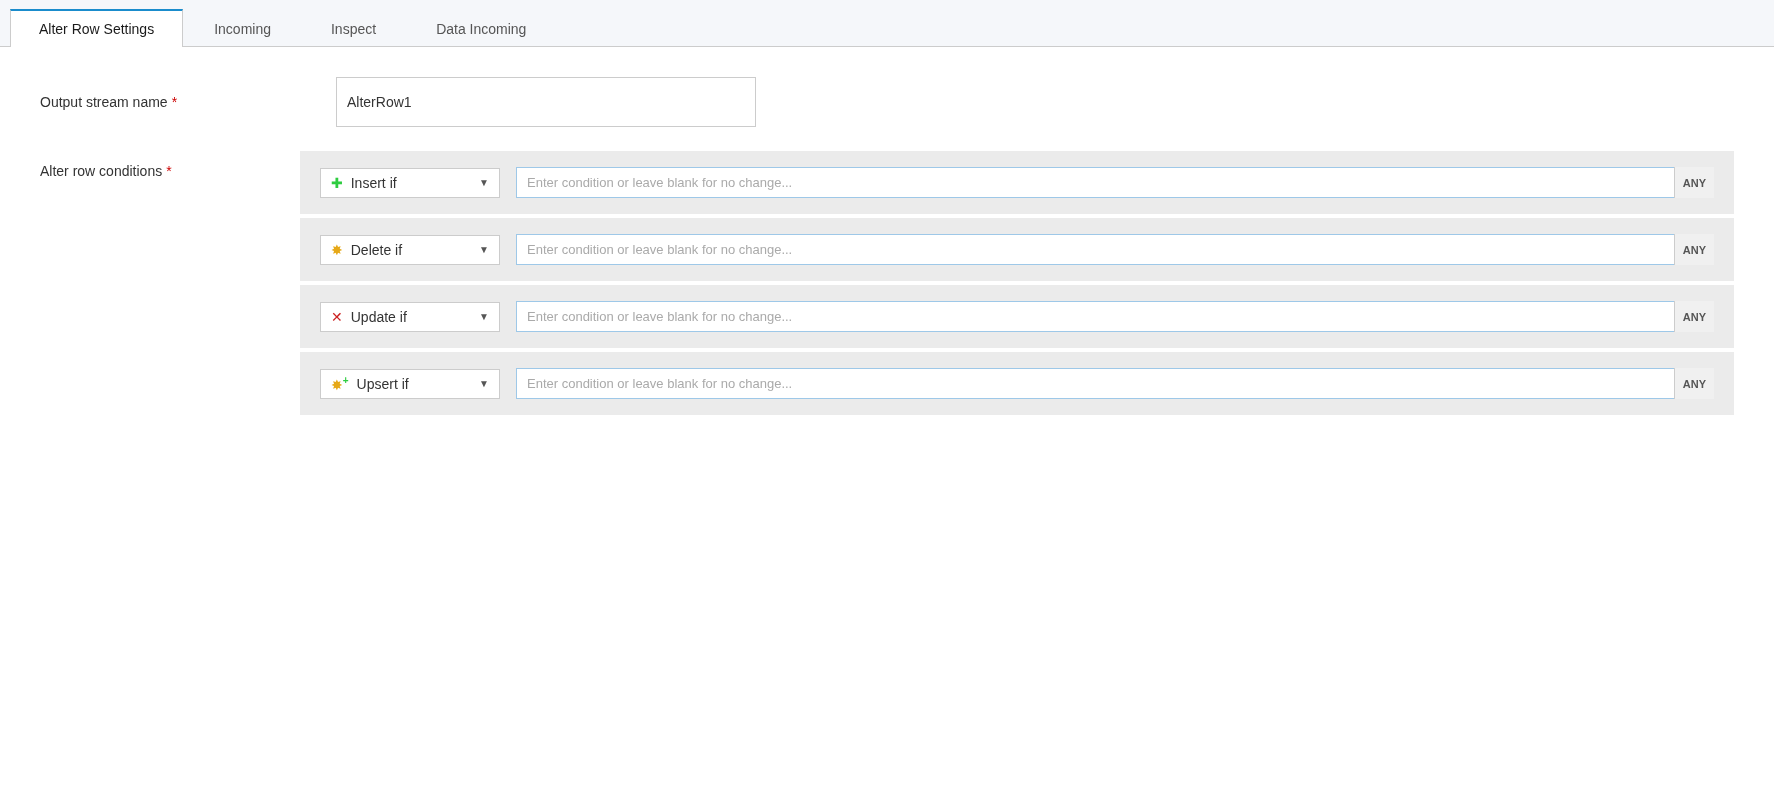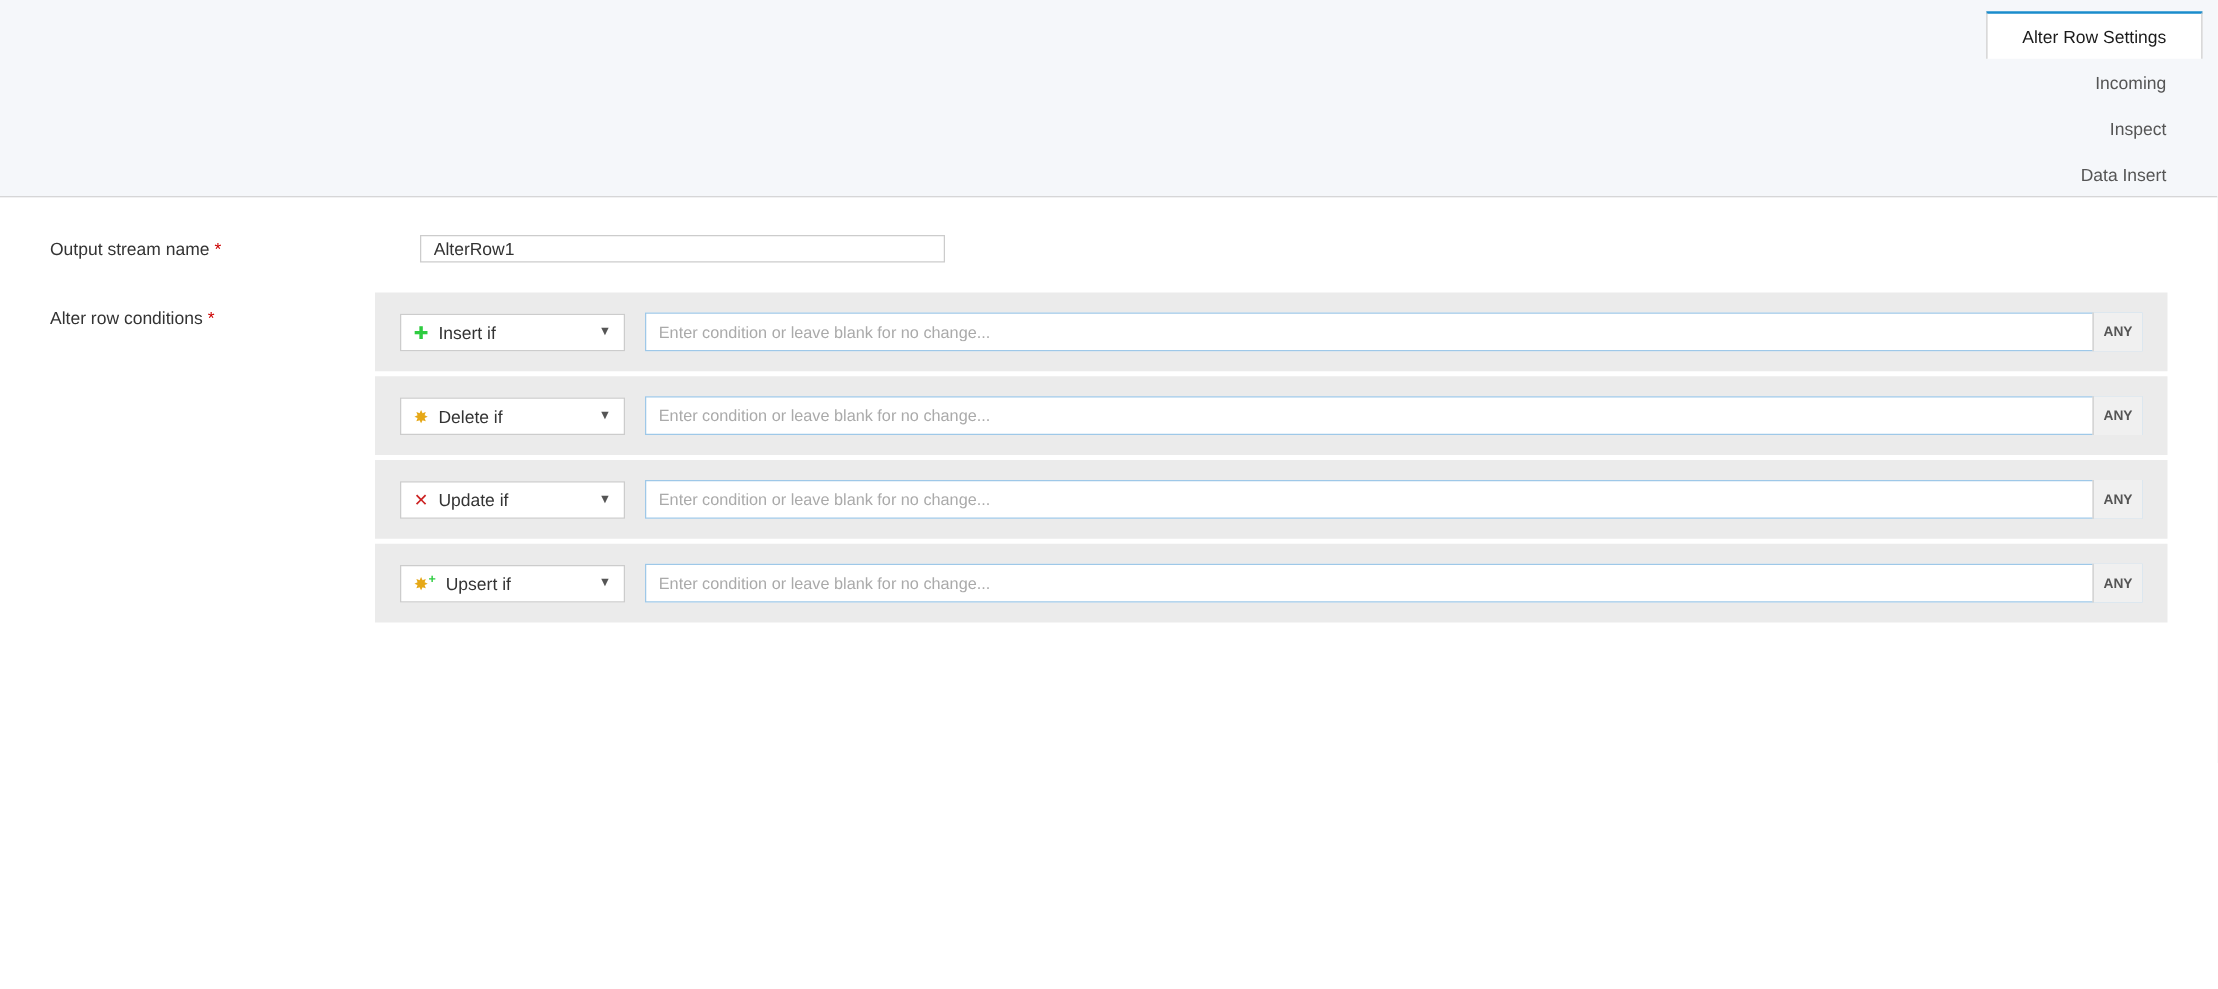--- a/index.html
+++ b/index.html
@@ -19,21 +19,20 @@
     }
 
     
     .tab-bar {
       display: flex;
       align-items: flex-end;
       border-bottom: 1px solid #ccc;
       background: #f5f7fa;
       padding: 0 10px;
       padding-top: 8px;
-      flex-direction: column;
     }
 
     .tab {
       padding: 10px 28px;
       font-size: 14px;
       cursor: pointer;
       color: #555;
       border: 1px solid transparent;
       border-bottom: none;
       margin-right: 2px;
@@ -73,21 +72,21 @@
       flex-shrink: 0;
     }
 
     .required-star {
       color: #cc0000;
       margin-left: 4px;
     }
 
     .output-stream-input {
       width: 420px;
-      padding: 2px 10px;
+      padding: 16px 10px;
       border: 1px solid #ccc;
       font-size: 14px;
       color: #333;
       outline: none;
     }
 
     .incoming-stream-link {
       color: #1a8ccc;
       font-size: 14px;
       cursor: pointer;
@@ -192,21 +191,21 @@
   </style>
 </head>
 <body>
 
 <div class="window">
 
   <div class="tab-bar">
     <div class="tab active">Alter Row Settings</div>
     <div class="tab">Incoming</div>
     <div class="tab">Inspect</div>
-    <div class="tab">Data Insert</div>
+    <div class="tab">Data Incoming</div>
   </div>
 
   <div class="main-content">
 
     <div class="form-row">
       <div class="form-label">
         <span>Output stream name</span><span class="required-star">*</span>
       </div>
       <input class="output-stream-input" type="text" value="AlterRow1" style="">
     </div>

